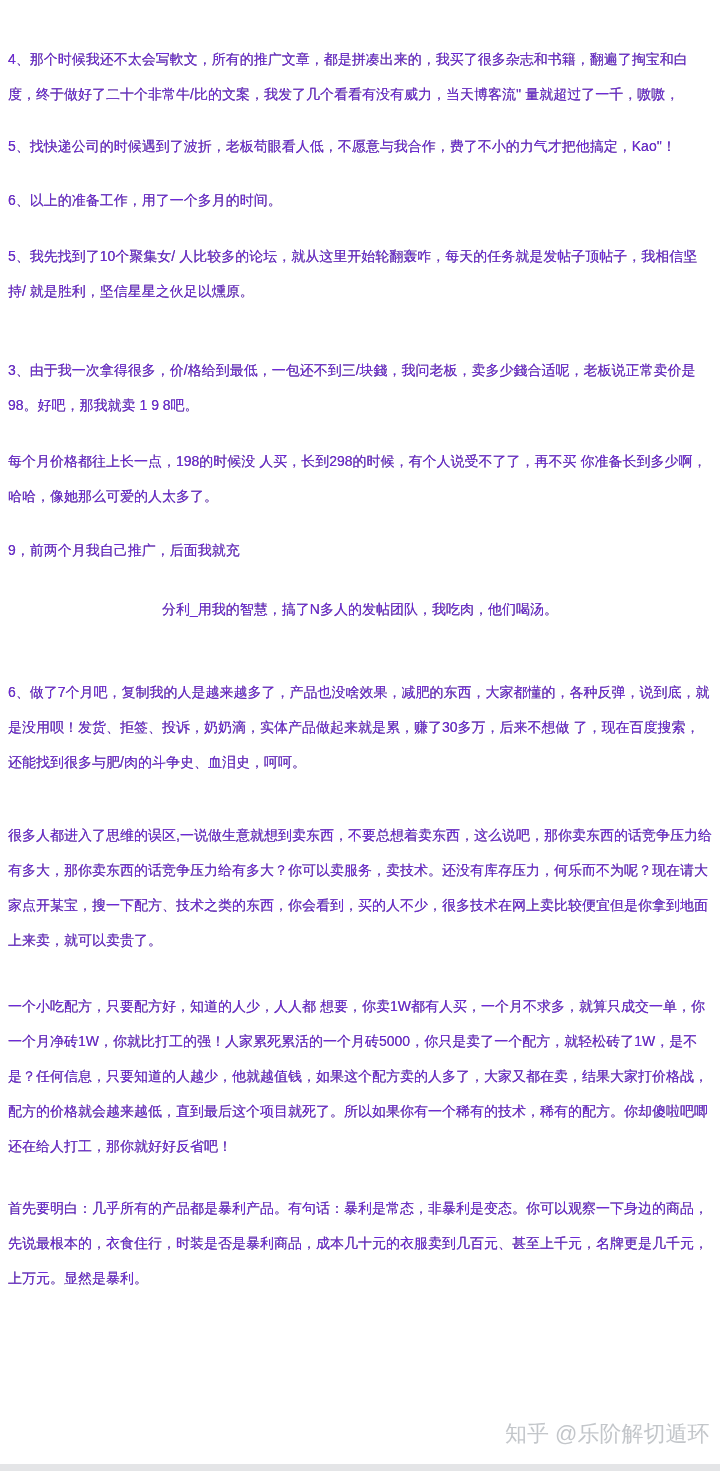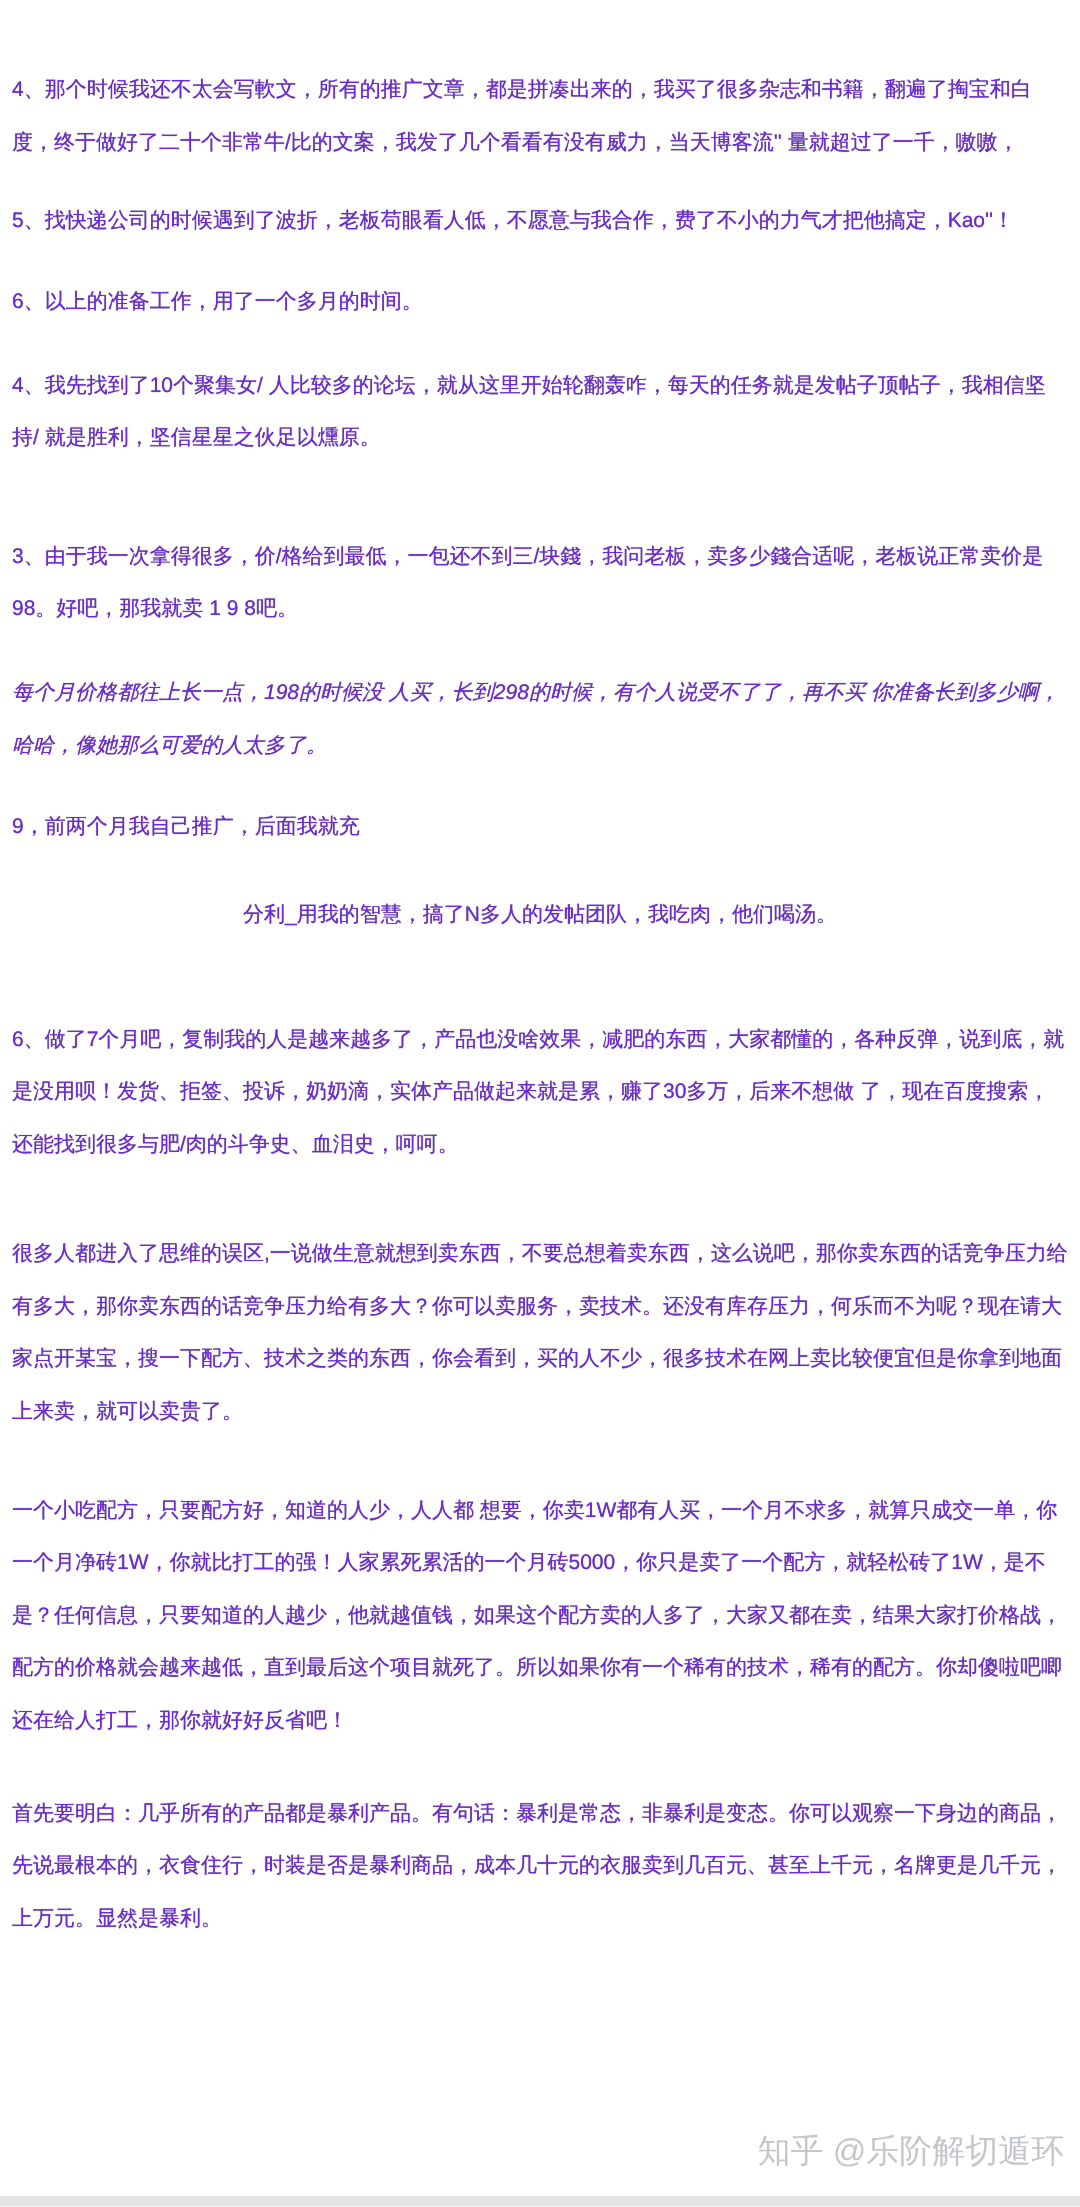--- a/index.html
+++ b/index.html
@@ -29,21 +29,21 @@
     text-align:left;
   }
   .article p{
     margin:0;
   }
   .article p:nth-of-type(1){margin-bottom:17px;}
   .article p:nth-of-type(2){margin-bottom:19px;}
   .article p:nth-of-type(3){margin-bottom:21px;}
   .article p:nth-of-type(4){margin-bottom:44px;}
   .article p:nth-of-type(5){margin-bottom:21px;}
-  .article p:nth-of-type(6){margin-bottom:19px;font-style:italic;}
+  .article p:nth-of-type(6){margin-bottom:19px;}
   .article p:nth-of-type(7){margin-bottom:24px;}
   .article p:nth-of-type(8){margin-bottom:48px;text-align:center;}
   .article p:nth-of-type(9){margin-bottom:38px;}
   .article p:nth-of-type(10){margin-bottom:31px;}
   .article p:nth-of-type(11){margin-bottom:27px;}
   .article p:nth-of-type(12){margin-bottom:0;}
   .watermark{
     position:absolute;
     left:505px;
     top:1416px;
@@ -64,21 +64,21 @@
   }
 </style>
 </head>
 <body>
 
 <div class="page">
   <div class="article">
     <p>4、那个时候我还不太会写軟文，所有的推广文章，都是拼凑出来的，我买了很多杂志和书籍，翻遍了掏宝和白度，终于做好了二十个非常牛/比的文案，我发了几个看看有没有威力，当天博客流'' 量就超过了一千，嗷嗷，</p>
     <p>5、找快递公司的时候遇到了波折，老板苟眼看人低，不愿意与我合作，费了不小的力气才把他搞定，Kao''！</p>
     <p>6、以上的准备工作，用了一个多月的时间。</p>
-    <p>4、我先找到了10个聚集女/ 人比较多的论坛，就从这里开始轮翻轰咋，每天的任务就是发帖子顶帖子，我相信坚持/ 就是胜利，坚信星星之伙足以燻原。</p>
+    <p>5、我先找到了10个聚集女/ 人比较多的论坛，就从这里开始轮翻轰咋，每天的任务就是发帖子顶帖子，我相信坚持/ 就是胜利，坚信星星之伙足以燻原。</p>
     <p>3、由于我一次拿得很多，价/格给到最低，一包还不到三/块錢，我问老板，卖多少錢合适呢，老板说正常卖价是98。好吧，那我就卖 1 9 8吧。</p>
     <p>每个月价格都往上长一点，198的时候没 人买，长到298的时候，有个人说受不了了，再不买 你准备长到多少啊，哈哈，像她那么可爱的人太多了。</p>
     <p>9，前两个月我自己推广，后面我就充</p>
     <p>分利_用我的智慧，搞了N多人的发帖团队，我吃肉，他们喝汤。</p>
     <p>6、做了7个月吧，复制我的人是越来越多了，产品也没啥效果，减肥的东西，大家都懂的，各种反弹，说到底，就是没用呗！发货、拒签、投诉，奶奶滴，实体产品做起来就是累，赚了30多万，后来不想做 了，现在百度搜索，还能找到很多与肥/肉的斗争史、血泪史，呵呵。</p>
     <p>很多人都进入了思维的误区,一说做生意就想到卖东西，不要总想着卖东西，这么说吧，那你卖东西的话竞争压力给有多大，那你卖东西的话竞争压力给有多大？你可以卖服务，卖技术。还没有库存压力，何乐而不为呢？现在请大家点开某宝，搜一下配方、技术之类的东西，你会看到，买的人不少，很多技术在网上卖比较便宜但是你拿到地面上来卖，就可以卖贵了。</p>
     <p>一个小吃配方，只要配方好，知道的人少，人人都 想要，你卖1W都有人买，一个月不求多，就算只成交一单，你一个月净砖1W，你就比打工的强！人家累死累活的一个月砖5000，你只是卖了一个配方，就轻松砖了1W，是不是？任何信息，只要知道的人越少，他就越值钱，如果这个配方卖的人多了，大家又都在卖，结果大家打价格战，配方的价格就会越来越低，直到最后这个项目就死了。所以如果你有一个稀有的技术，稀有的配方。你却傻啦吧唧还在给人打工，那你就好好反省吧！</p>
     <p>首先要明白：几乎所有的产品都是暴利产品。有句话：暴利是常态，非暴利是变态。你可以观察一下身边的商品，先说最根本的，衣食住行，时装是否是暴利商品，成本几十元的衣服卖到几百元、甚至上千元，名牌更是几千元，上万元。显然是暴利。</p>
   </div>
   <div class="watermark">知乎 @乐阶解切遁环</div>

